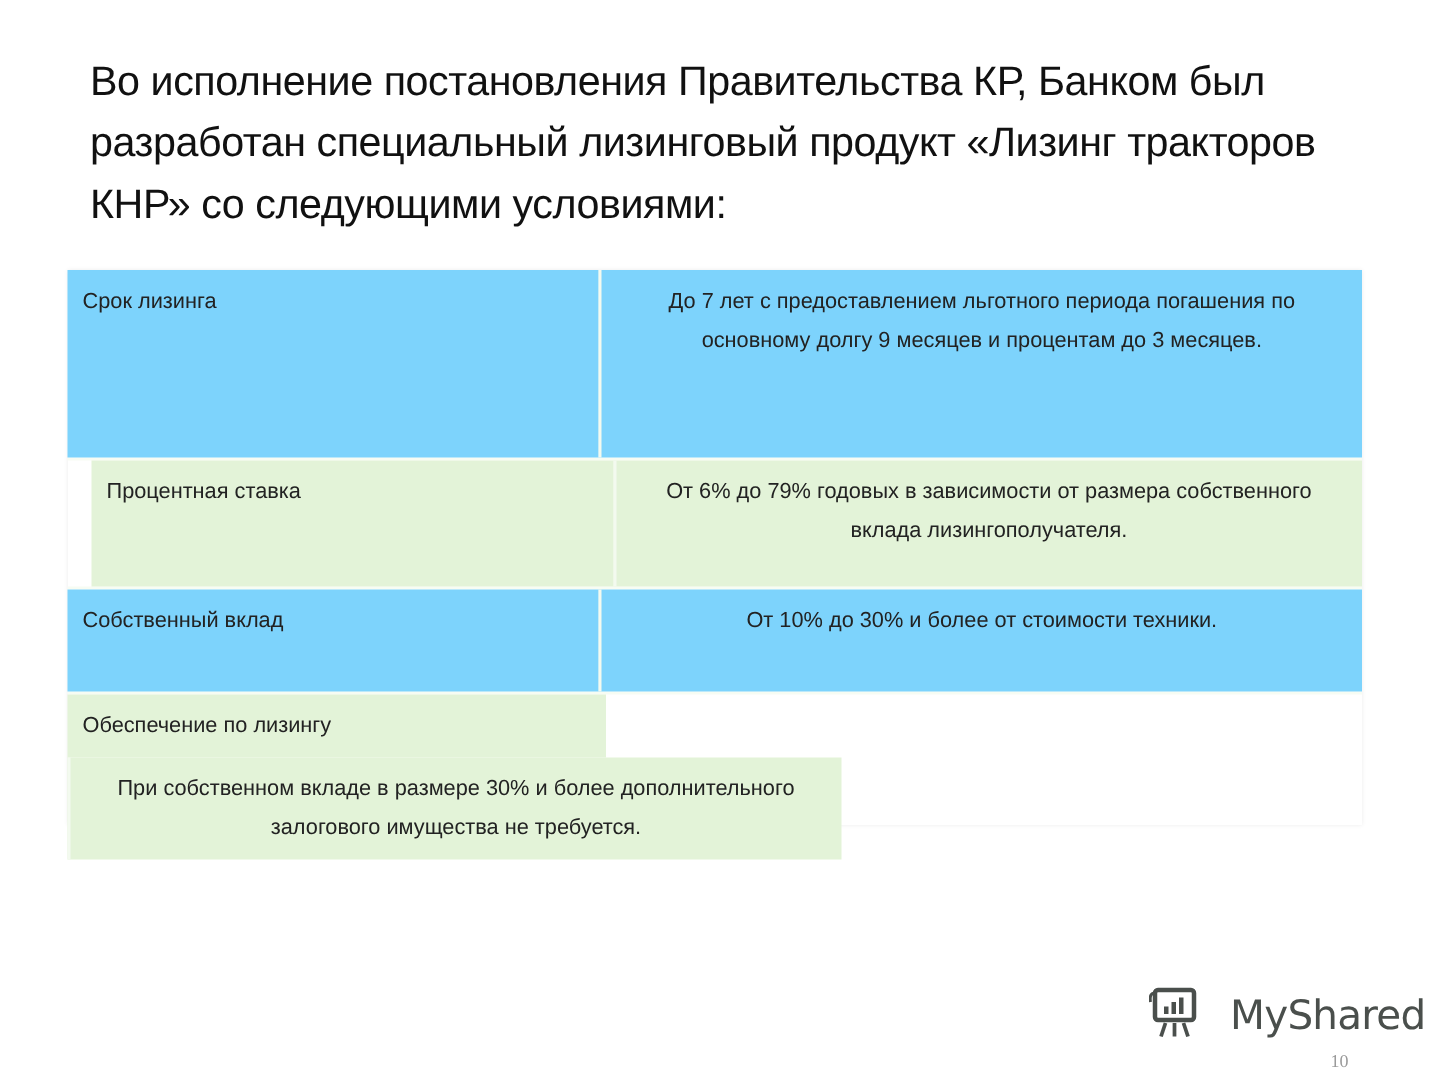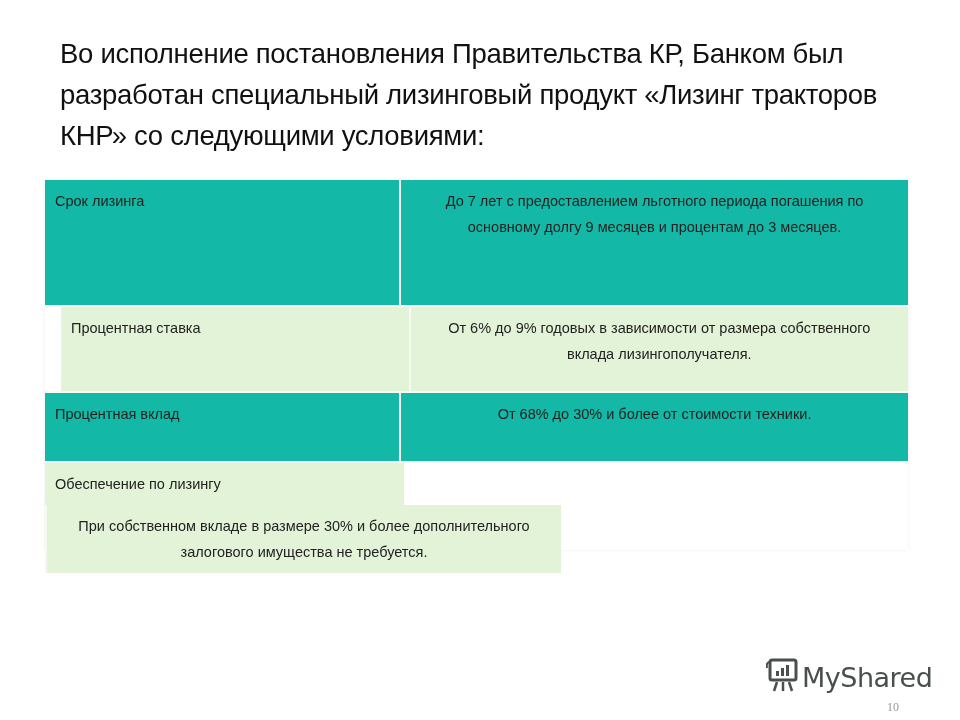--- a/index.html
+++ b/index.html
@@ -17,29 +17,29 @@
     position:absolute; left:45px; top:180px; width:863px;
     border-collapse:separate; border-spacing:0;
     box-shadow: 0 0 3px rgba(0,0,0,0.08);
   }
   .row { display:flex; }
   .cell {
     box-sizing:border-box; font-size:14.5px; line-height:26px; color:#222;
   }
   .c1 { width:359px; padding:8px 10px; text-align:left; }
   .c2 { width:516px; padding:8px 14px; text-align:center; border-left:2px solid #f3faef; }
-  .dark { background:#14b8a6; }
+  .dark { background:#7dd3fc; }
   .light { background:#e3f3d8; }
   .row + .row { border-top:2px solid #f7fcf3; }
   .r1 { height:125px; }
   .r2 { height:84px;padding-left:16px; }
   .r3 { height:68px; }
   .r4 { height:87px;flex-direction:column; }
   .logo {
-    position:absolute; left:766px; top:656px; display:flex; align-items:center; gap:2px;
+    position:absolute; left:766px; top:656px; display:flex; align-items:center; gap:20px;
   }
   .logo-text {
     font-size:27px; color:#4a4f4c; font-family:"DejaVu Sans", sans-serif; letter-spacing:-0.5px;
   }
   .page-num {
     position:absolute; left:887px; top:676px; font-size:12px; color:#9a9a9a;
     font-family:"Liberation Serif", serif;
     margin-top:24px;
   }
 </style>
@@ -48,25 +48,25 @@
 
 <div class="title">Во исполнение постановления Правительства КР, Банком был разработан специальный лизинговый продукт «Лизинг тракторов КНР» со следующими условиями:</div>
 
 <div class="tbl">
   <div class="row r1">
     <div class="cell c1 dark">Срок лизинга</div>
     <div class="cell c2 dark">До 7 лет с предоставлением льготного периода погашения по основному долгу 9 месяцев и процентам до 3 месяцев.</div>
   </div>
   <div class="row r2">
     <div class="cell c1 light">Процентная ставка</div>
-    <div class="cell c2 light">От 6% до 9% годовых в зависимости от размера собственного вклада лизингополучателя.</div>
+    <div class="cell c2 light">От 6% до 79% годовых в зависимости от размера собственного вклада лизингополучателя.</div>
   </div>
   <div class="row r3">
-    <div class="cell c1 dark">Процентная вклад</div>
-    <div class="cell c2 dark">От 68% до 30% и более от стоимости техники.</div>
+    <div class="cell c1 dark">Собственный вклад</div>
+    <div class="cell c2 dark">От 10% до 30% и более от стоимости техники.</div>
   </div>
   <div class="row r4">
     <div class="cell c1 light">Обеспечение по лизингу</div>
     <div class="cell c2 light">При собственном вкладе в размере 30% и более дополнительного залогового имущества не требуется.</div>
   </div>
 </div>
 
 <div class="logo">
   <span>
     <svg width="34" height="38" viewBox="0 0 34 38">

